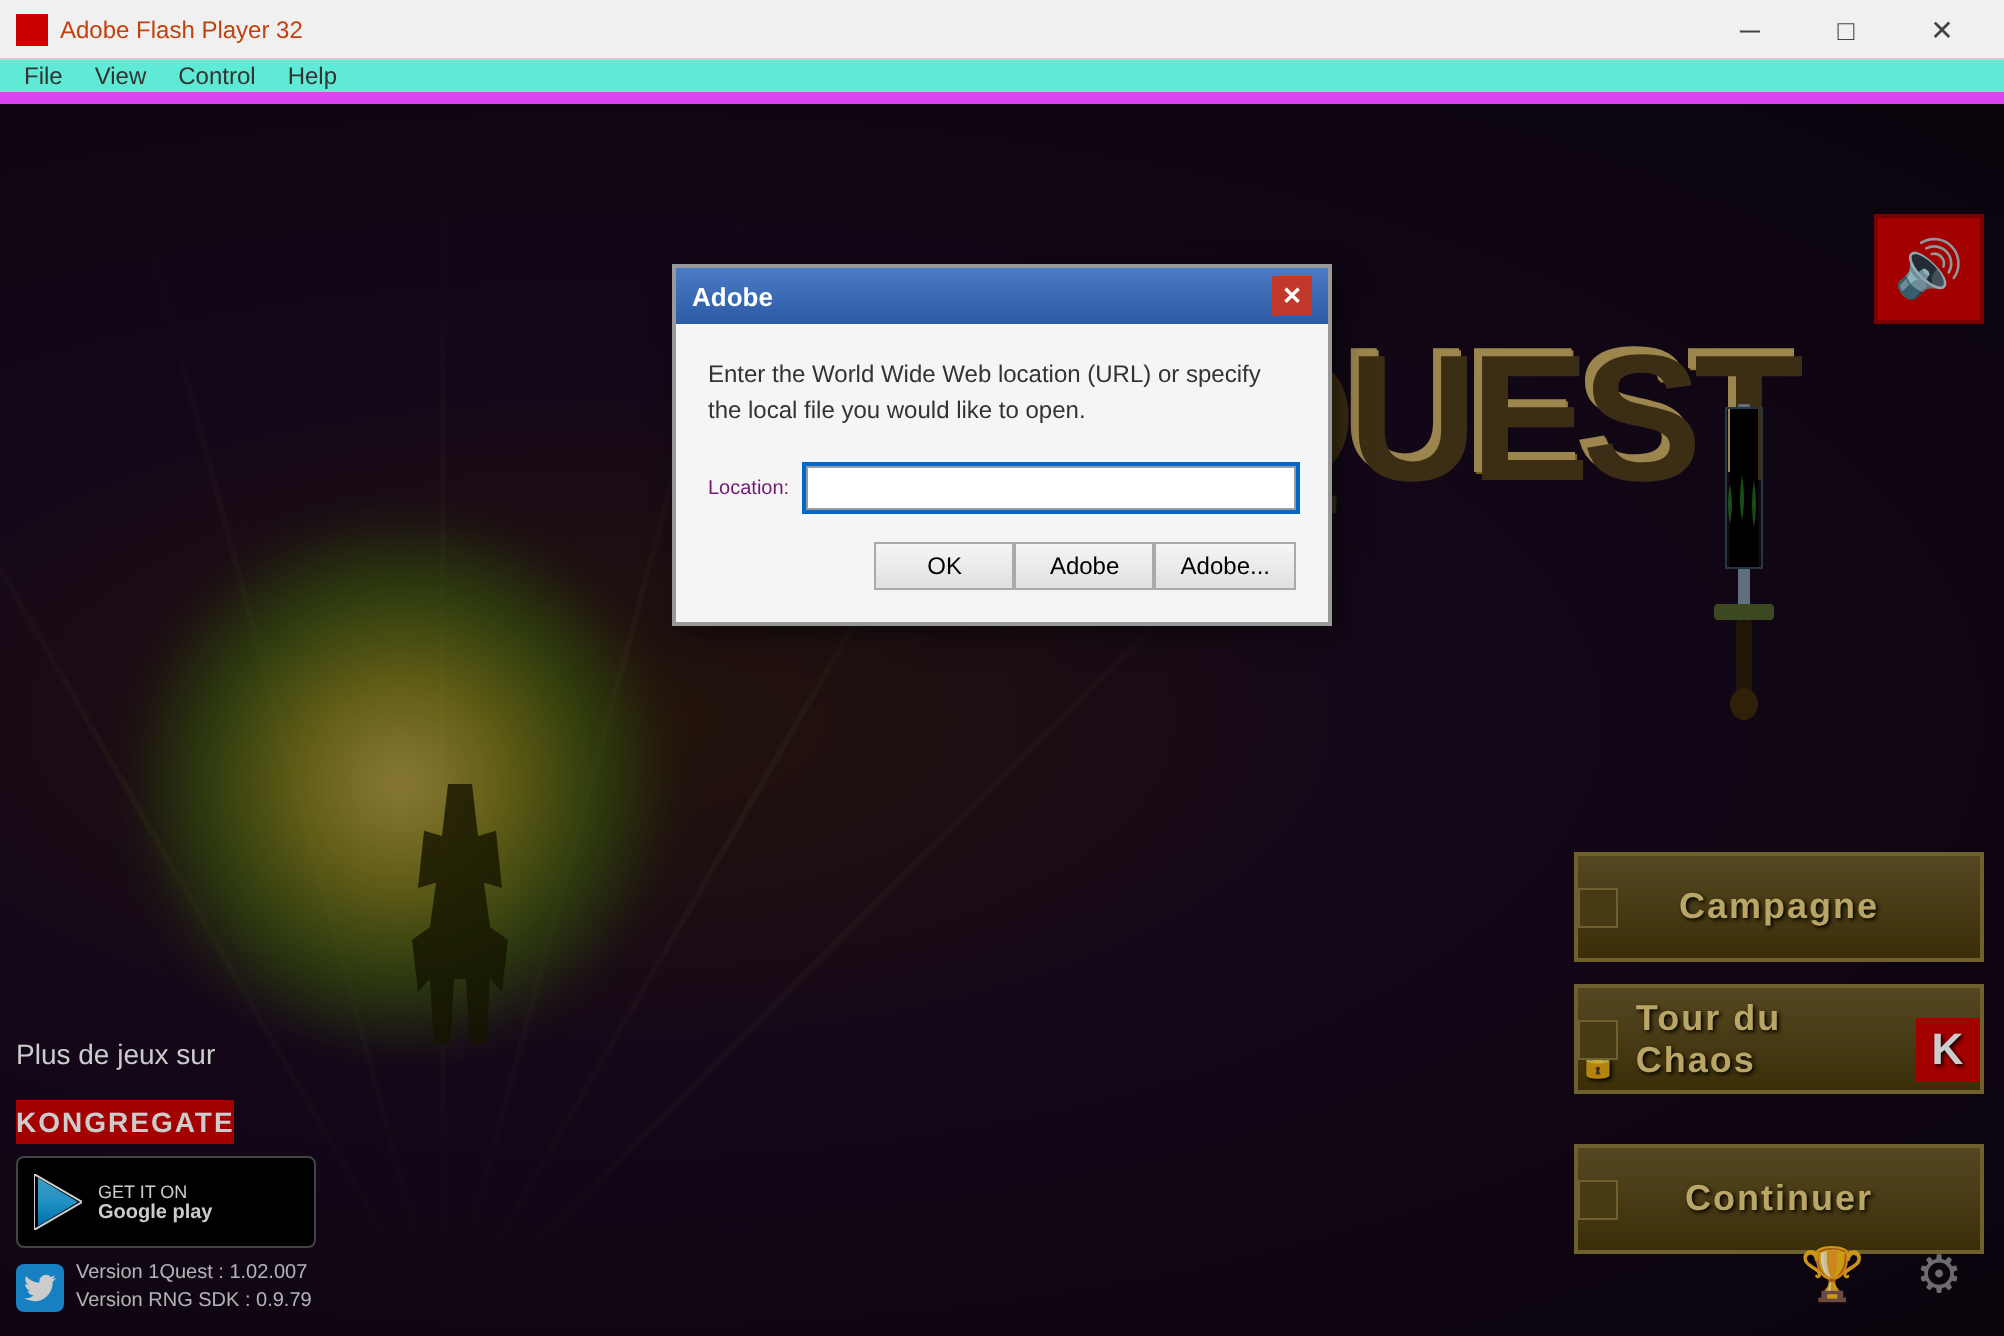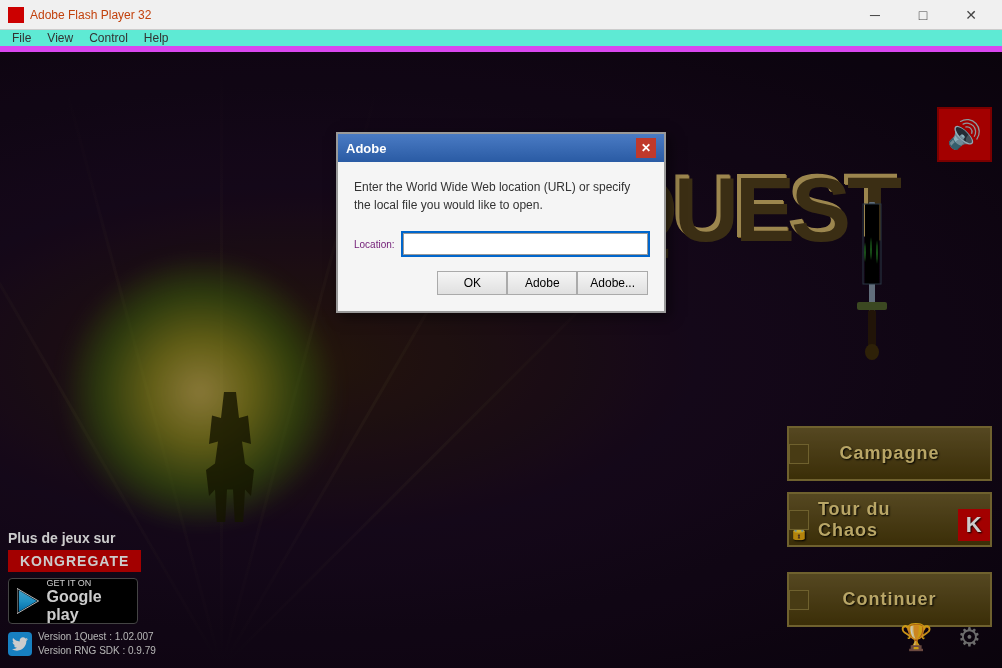--- a/index.html
+++ b/index.html
@@ -211,51 +211,51 @@
 
     
     #bottom-left {
       position: absolute;
       bottom: 10px;
       left: 8px;
       color: white;
     }
     #plus-text {
       font-size: 14px;
-      font-weight: bold;
-      color: white;
-      margin-bottom: 4px;
+      font-weight: normal;
+      color: white;
+      margin-bottom: 15px;
     }
     #kongregate-banner {
       background: #cc0000;
       color: white;
       font-size: 14px;
       font-weight: bold;
-      padding: 3px 12px;
+      padding: 3px 0;
       display: inline-block;
       margin-bottom: 6px;
       font-family: Arial, sans-serif;
       letter-spacing: 1px;
     }
     #google-play {
-      width: 130px;
+      width: 150px;
       height: 46px;
       background: #000;
       border: 1px solid #555;
       border-radius: 4px;
       display: flex;
       align-items: center;
       padding: 4px 8px;
       gap: 8px;
       margin-bottom: 6px;
       cursor: pointer;
     }
     .google-play-text { color: white; }
     .gp-small { font-size: 9px; display: block; }
-    .gp-big { font-size: 16px; font-weight: bold; display: block; }
+    .gp-big { font-size: 10px; font-weight: bold; display: block; }
 
     #version-area {
       display: flex;
       align-items: center;
       gap: 6px;
     }
     .twitter-bird {
       width: 24px;
       height: 24px;
       background: #1da1f2;

